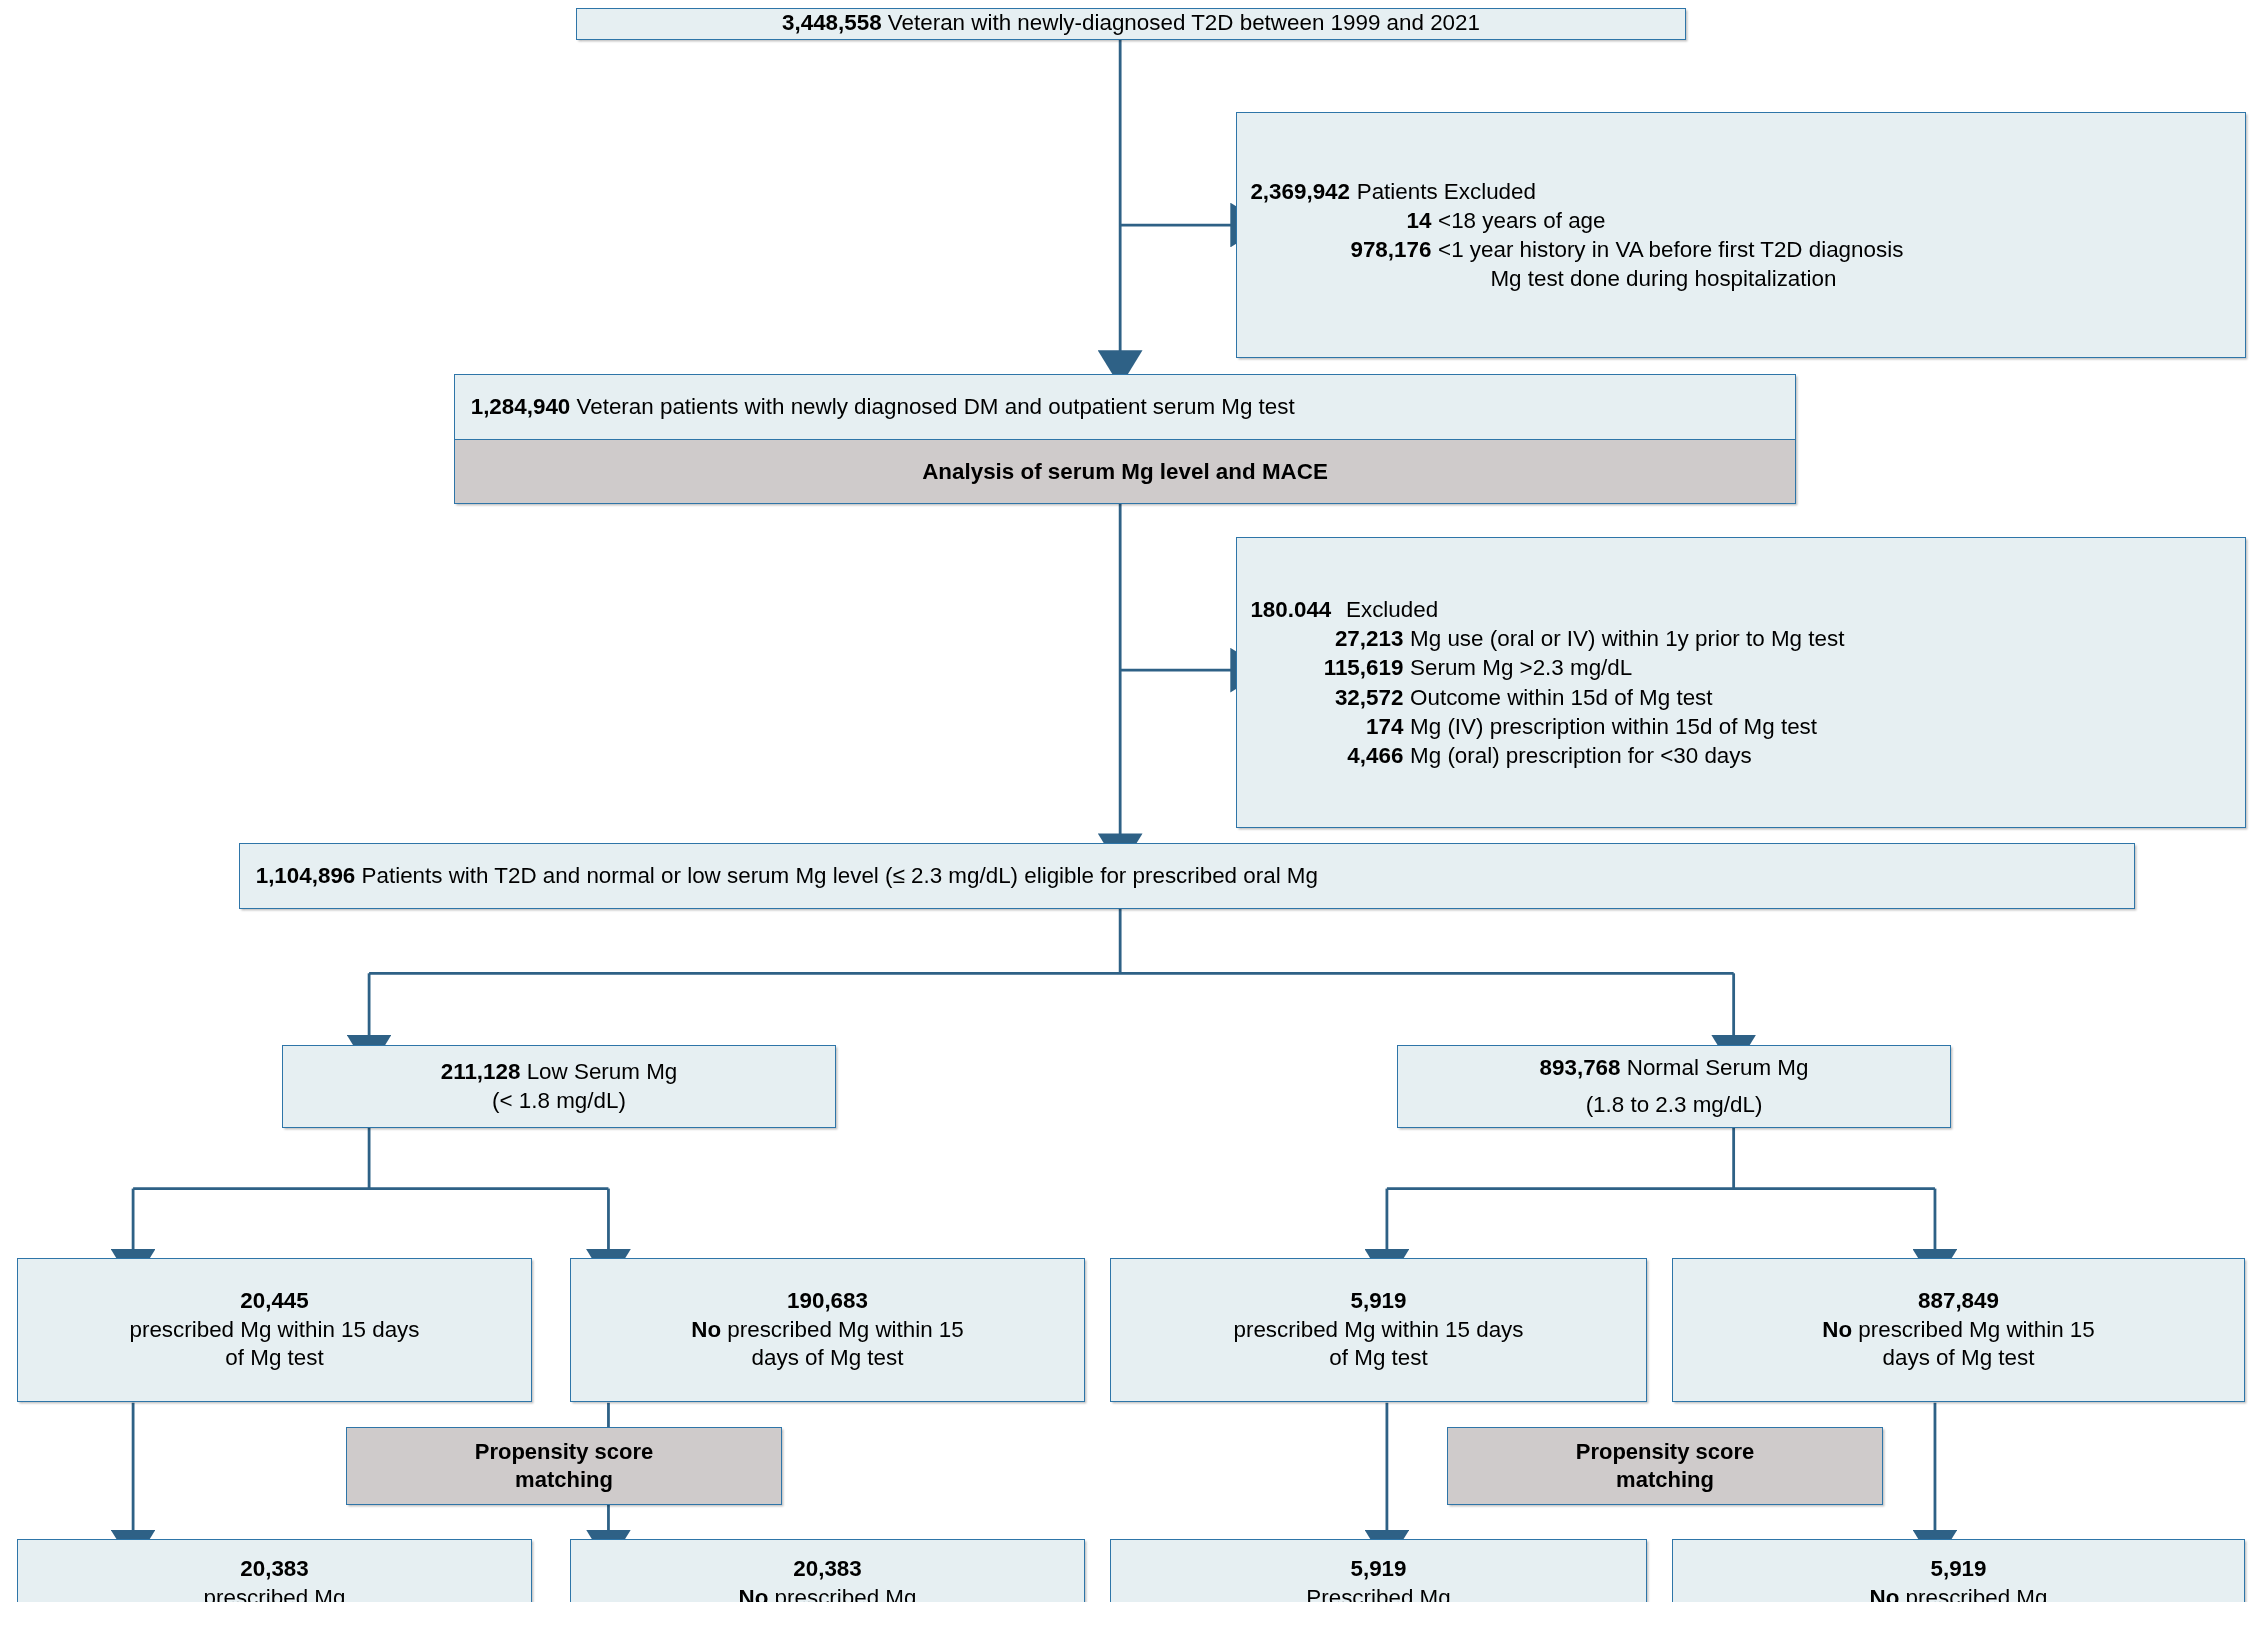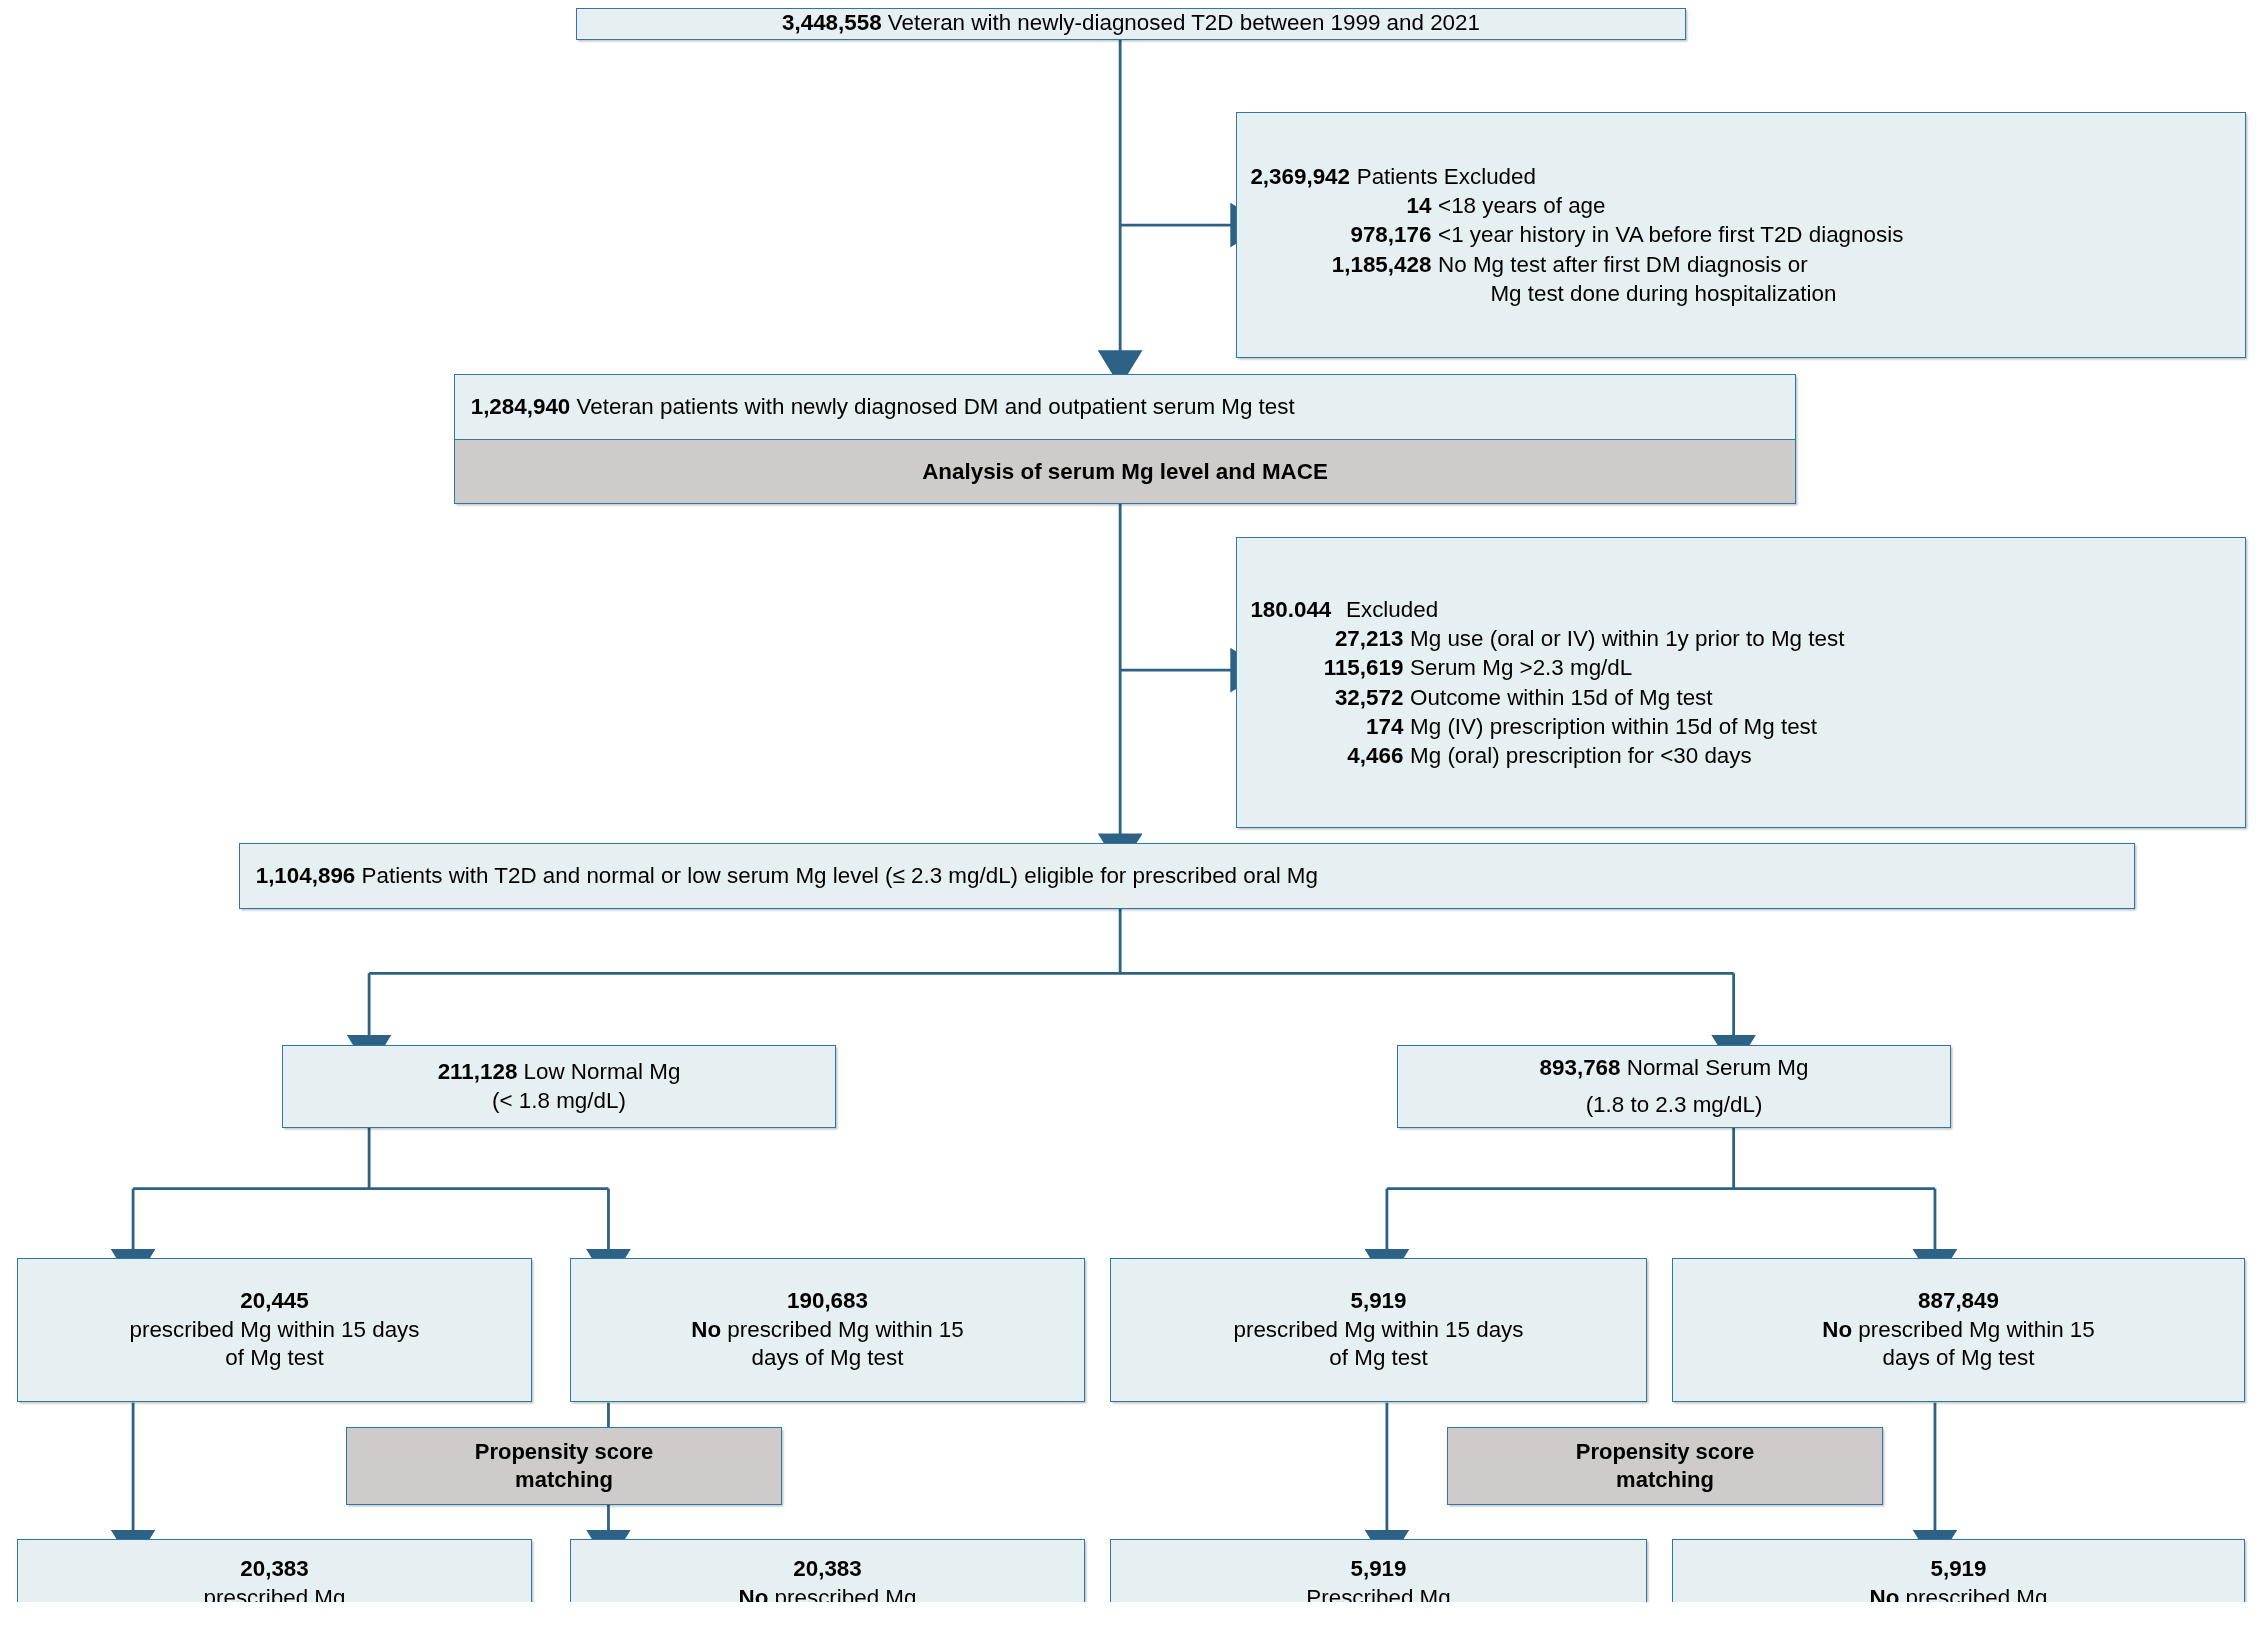--- a/index.html
+++ b/index.html
@@ -160,24 +160,20 @@
     <div class="exlist">
       <div class="exrow">
         <span class="exnum" style="width:162px;">14</span>
         <span class="extext">&lt;18 years of age</span>
       </div>
       <div class="exrow">
         <span class="exnum" style="width:162px;">978,176</span>
         <span class="extext">&lt;1 year history in VA before first T2D diagnosis</span>
       </div>
       <div class="exrow">
-        <span class="exnum" style="width:162px;">1,185,428</span>
-        <span class="extext">No Mg test after first DM diagnosis or</span>
-      </div>
-      <div class="exrow">
         <span class="exnum" style="width:162px;"></span>
         <span class="extext" style="padding-left:59px;">Mg test done during hospitalization</span>
       </div>
     </div>
   </div>
 
   <div class="splitbox" style="left:454px; top:374px; width:1342px; height:130px;">
     <div class="top fs-main" style="height:66px;">
       <span class="line"><span class="b">1,284,940</span> <span>Veteran patients with newly diagnosed DM and outpatient serum Mg test</span></span>
     </div>
@@ -211,21 +207,21 @@
         <span class="extext">Mg (oral) prescription for &lt;30 days</span>
       </div>
     </div>
   </div>
 
   <div class="box fs-main" style="left:239px; top:843px; width:1896px; height:66px; padding-left:15.7px;">
     <span class="line"><span class="b">1,104,896</span> <span>Patients with T2D and normal or low serum Mg level (≤ 2.3 mg/dL) eligible for prescribed oral Mg</span></span>
   </div>
 
   <div class="box center fs-main" style="left:282px; top:1045px; width:554px; height:83px;">
-    <span class="line"><span class="b">211,128</span> <span>Low Normal Mg</span></span>
+    <span class="line"><span class="b">211,128</span> <span>Low Serum Mg</span></span>
     <span class="line">(&lt; 1.8 mg/dL)</span>
   </div>
 
   <div class="box center fs-main" style="left:1397px; top:1045px; width:554px; height:83px;gap:8px;">
     <span class="line"><span class="b">893,768</span> <span>Normal Serum Mg</span></span>
     <span class="line">(1.8 to 2.3 mg/dL)</span>
   </div>
 
   <div class="box center fs-leaf" style="left:17px; top:1258px; width:515px; height:144px;">
     <span class="line b">20,445</span>

